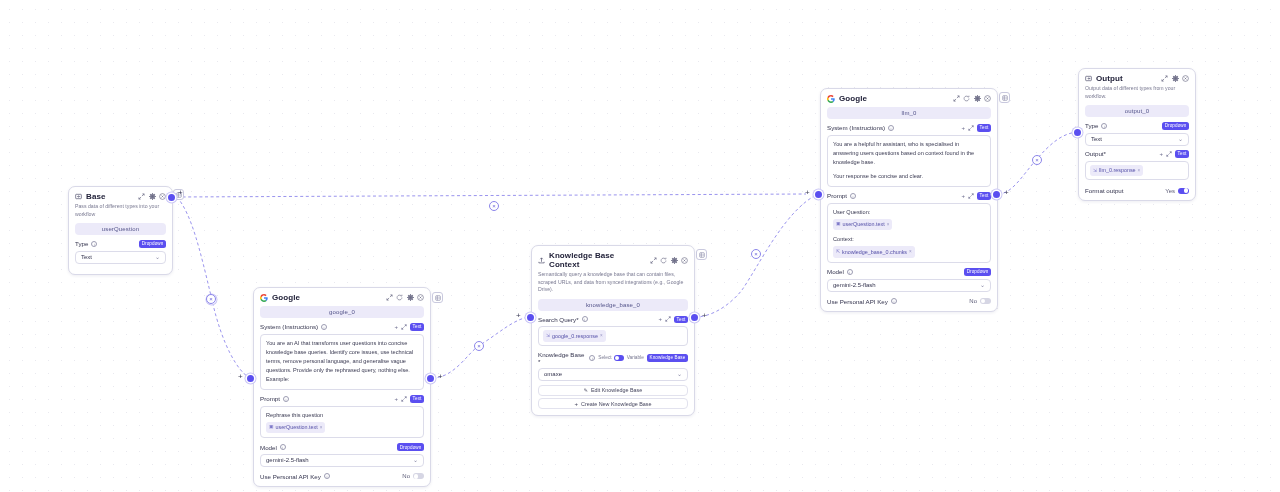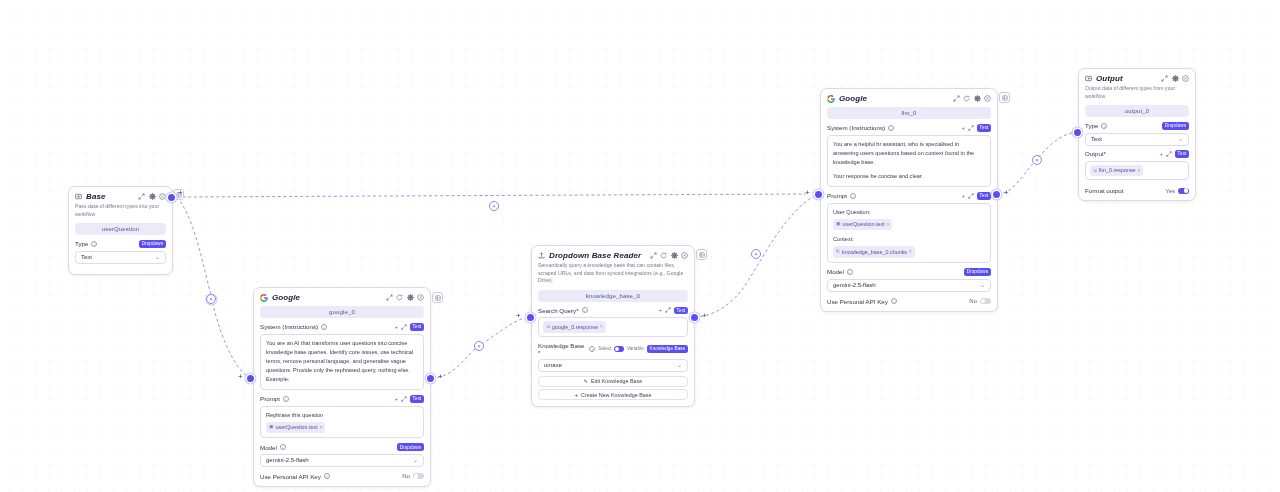--- a/index.html
+++ b/index.html
@@ -24,21 +24,20 @@
     background: #ffffff;
     border: 1px solid #d9d9e8;
     border-radius: 7px;
     box-shadow: 0 1px 3px rgba(60,60,110,.09);
     font-size: 6.2px;
     color: #2c2c40;
   }
   .node-head {
     display: flex; align-items: center; gap: 4px;
     padding: 5px 6px 2px 6px;
-    font-style: italic;
   }
   .node-title { font-size: 8px; font-weight: 600; color: #22223a; letter-spacing: .1px; }
   .head-icons { margin-left: auto; display: flex; align-items: center; gap: 3.5px; }
   .hi { width: 7px; height: 7px; display: block; color: #6b6b85; }
   .hi svg { width: 7px; height: 7px; display: block; }
   .node-desc {
     padding: 0 6px 5px 6px;
     font-size: 5.2px; line-height: 1.45; color: #7a7a92;
   }
   .name-chip {
@@ -328,21 +327,21 @@
   <div class="plusbtn" style="left:238px; top:373px;">+</div>
   <div class="plusbtn" style="left:438px; top:373px;">+</div>
 
   <div class="node" style="left:531px; top:245px; width:164px;">
     <div class="node-head">
       <span class="hi">
         <svg viewBox="0 0 16 16" fill="none" stroke="#4a4a68" stroke-width="1.5">
             <path d="M8 11V2M5 5l3-3 3 3M2 11v2.5h12V11"></path>
           </svg>
       </span>
-      <span class="node-title">Dropdown Base Reader</span>
+      <span class="node-title">Knowledge Base Context</span>
       <span class="head-icons">
         <span class="hi">
             <svg viewBox="0 0 16 16" fill="none" stroke="#6b6b85" stroke-width="1.6">
               <path d="M10 2h4v4M6 14H2v-4M14 2l-5 5M2 14l5-5"></path>
             </svg>
           </span>
         <span class="hi">
             <svg viewBox="0 0 16 16" fill="none" stroke="#6b6b85" stroke-width="1.4">
               <path d="M13.5 8a5.5 5.5 0 1 1-1.9-4.1"></path>
               <path d="M13.6 1.6v2.9h-2.9"></path>

